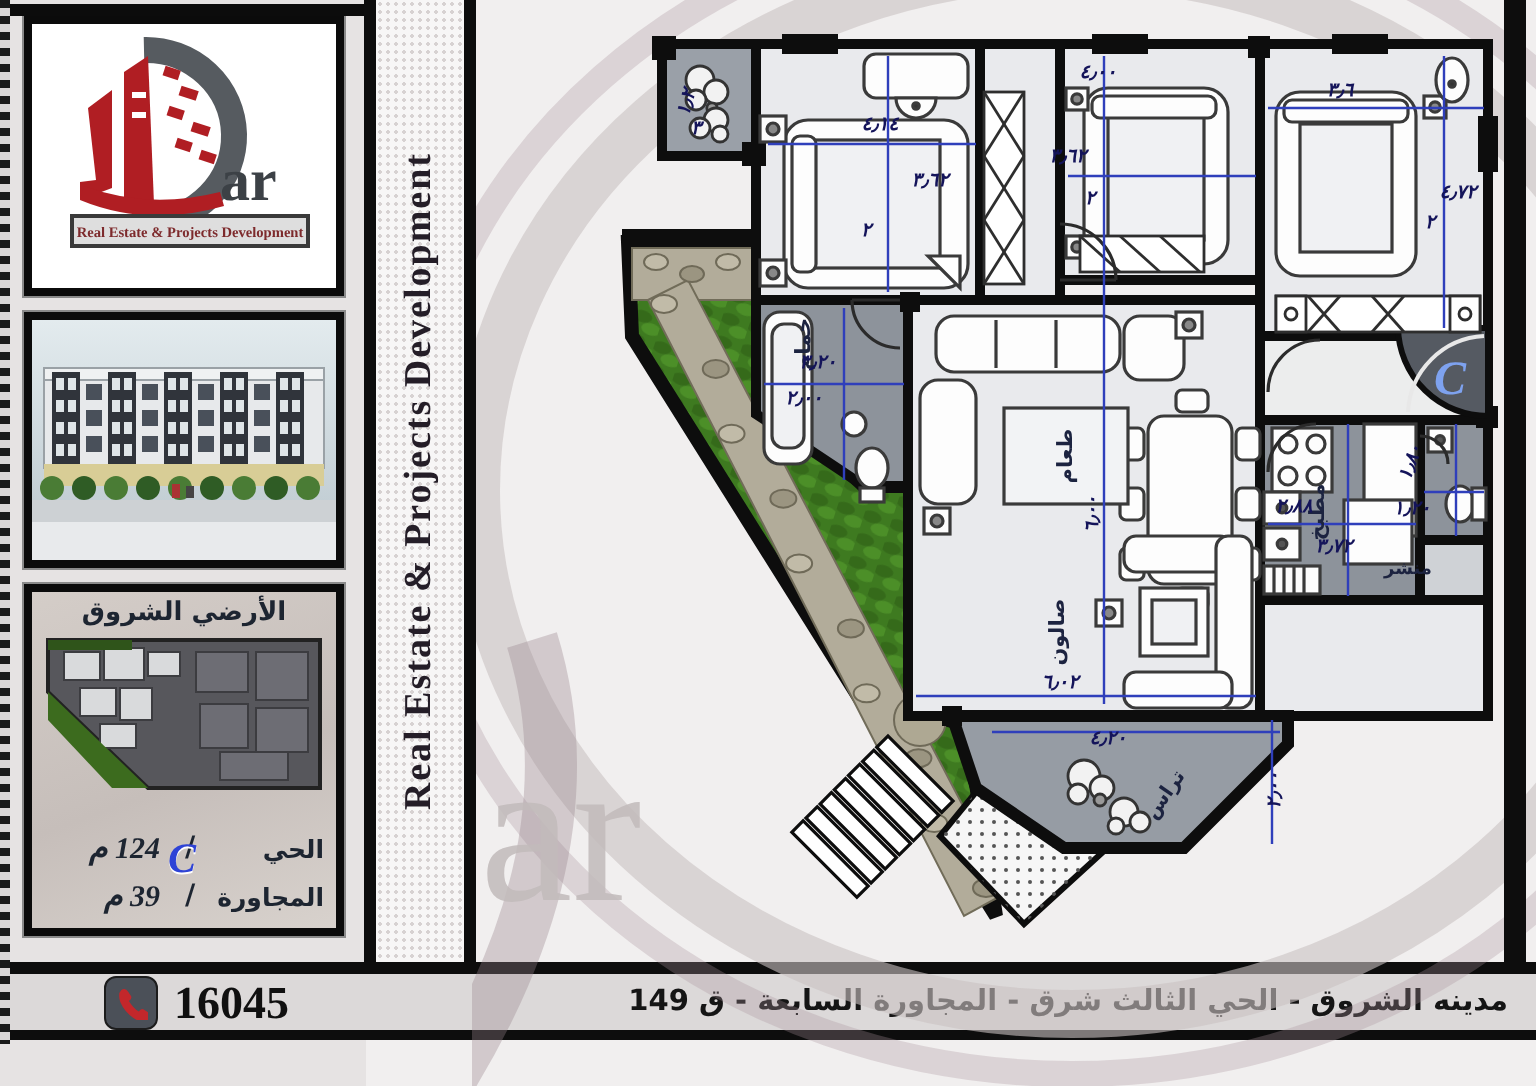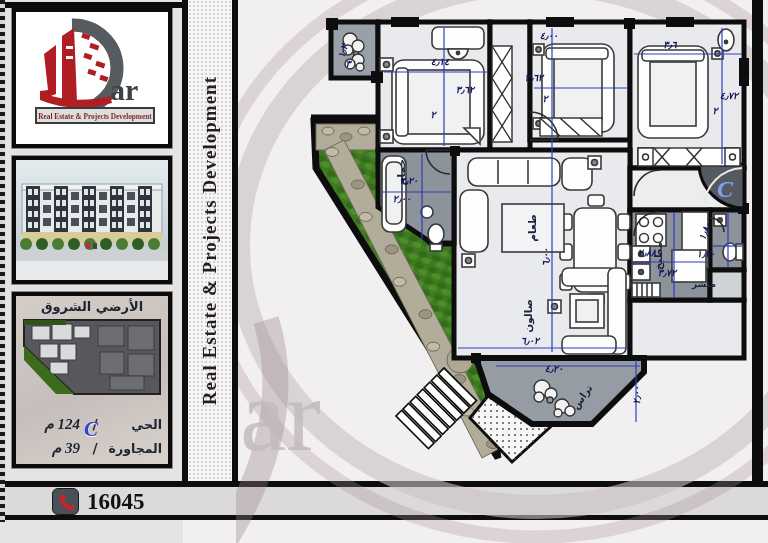--- a/index.html
+++ b/index.html
@@ -505,15 +505,16 @@
 
   <div class="bottombar texture">
     <div class="phone-wrap">
       <div class="phone-badge">
         <svg width="17" height="17" viewBox="0 0 24 24">
           <path d="M5 3 q3 -2 5 1 l2 3 q1 2 -1.5 3.5 q3 5 7 7.5 q1.5 -2.5 3.5 -1.5 l3 2 q3 2 1 5 q-3 3 -9 0.5 q-8 -4.5 -11.5 -12.5 q-2 -6 0.5 -8.5" fill="#c3272b"></path>
         </svg>
       </div>
       <span class="phone-num">16045</span>
     </div>
+    <span class="address">مدينه الشروق - الحي الثالث شرق - المجاورة السابعة - ق 149</span>
   </div>
 
 </div>
 
 </body></html>

